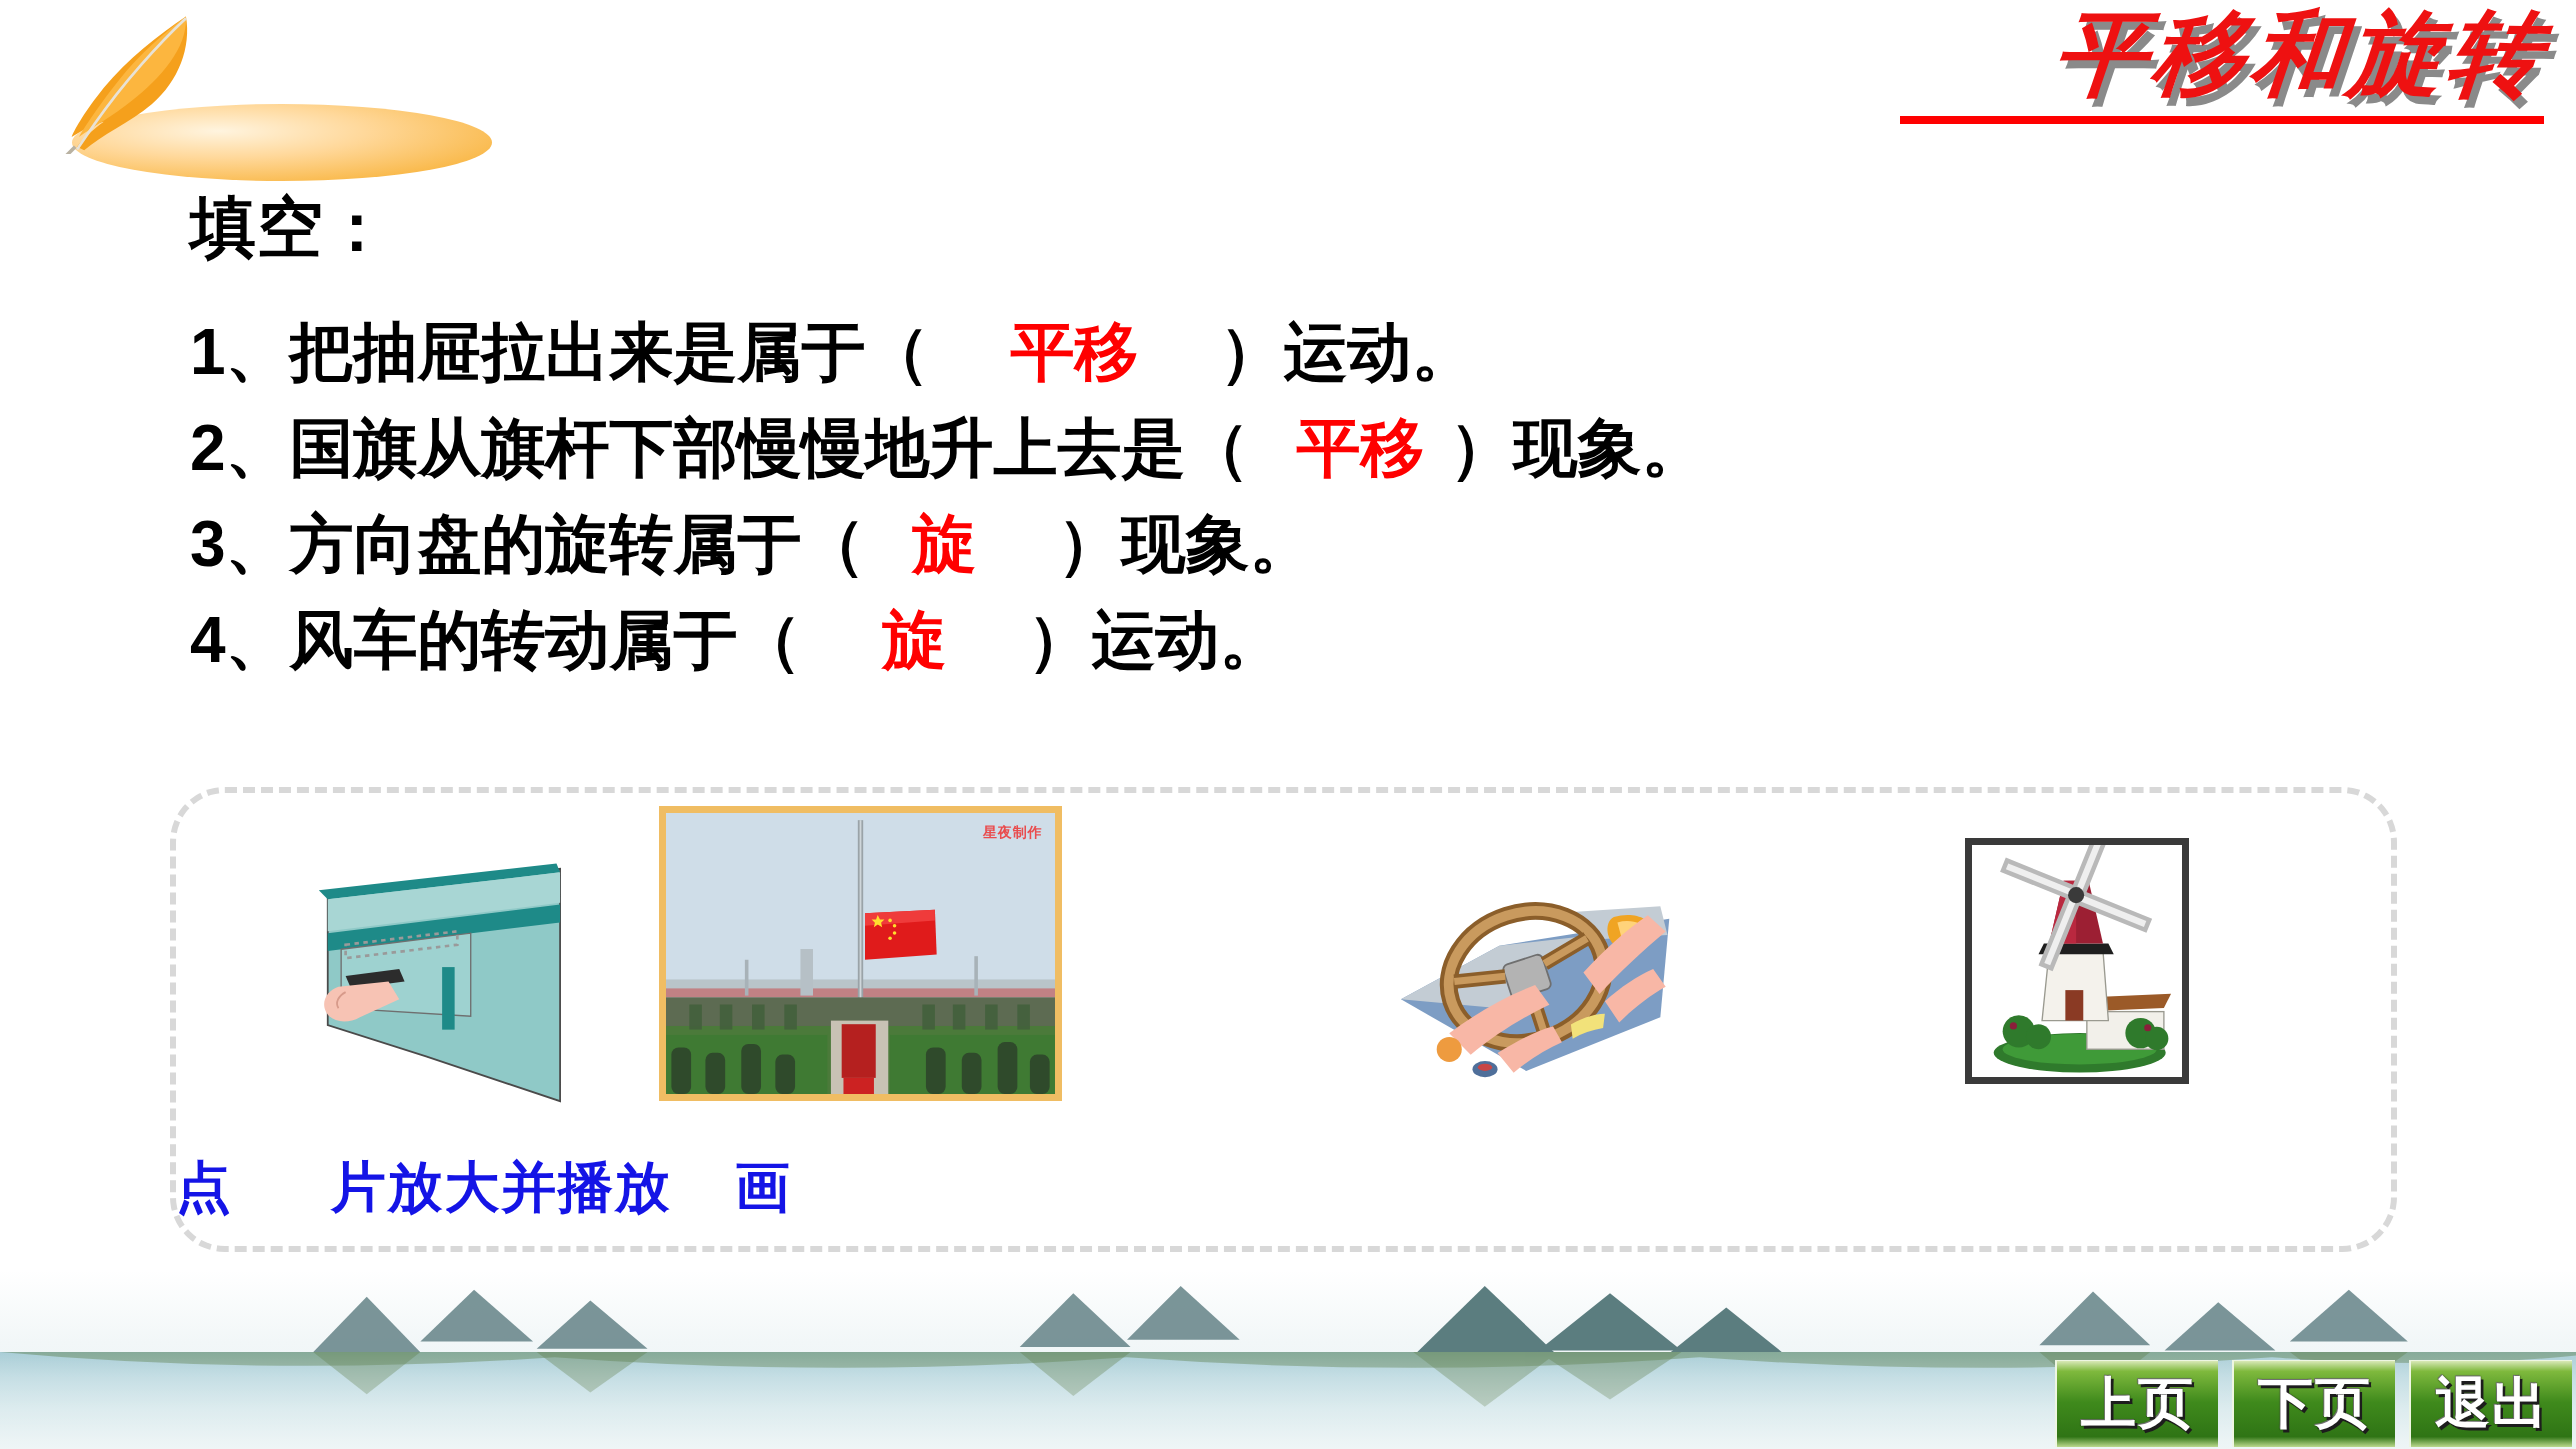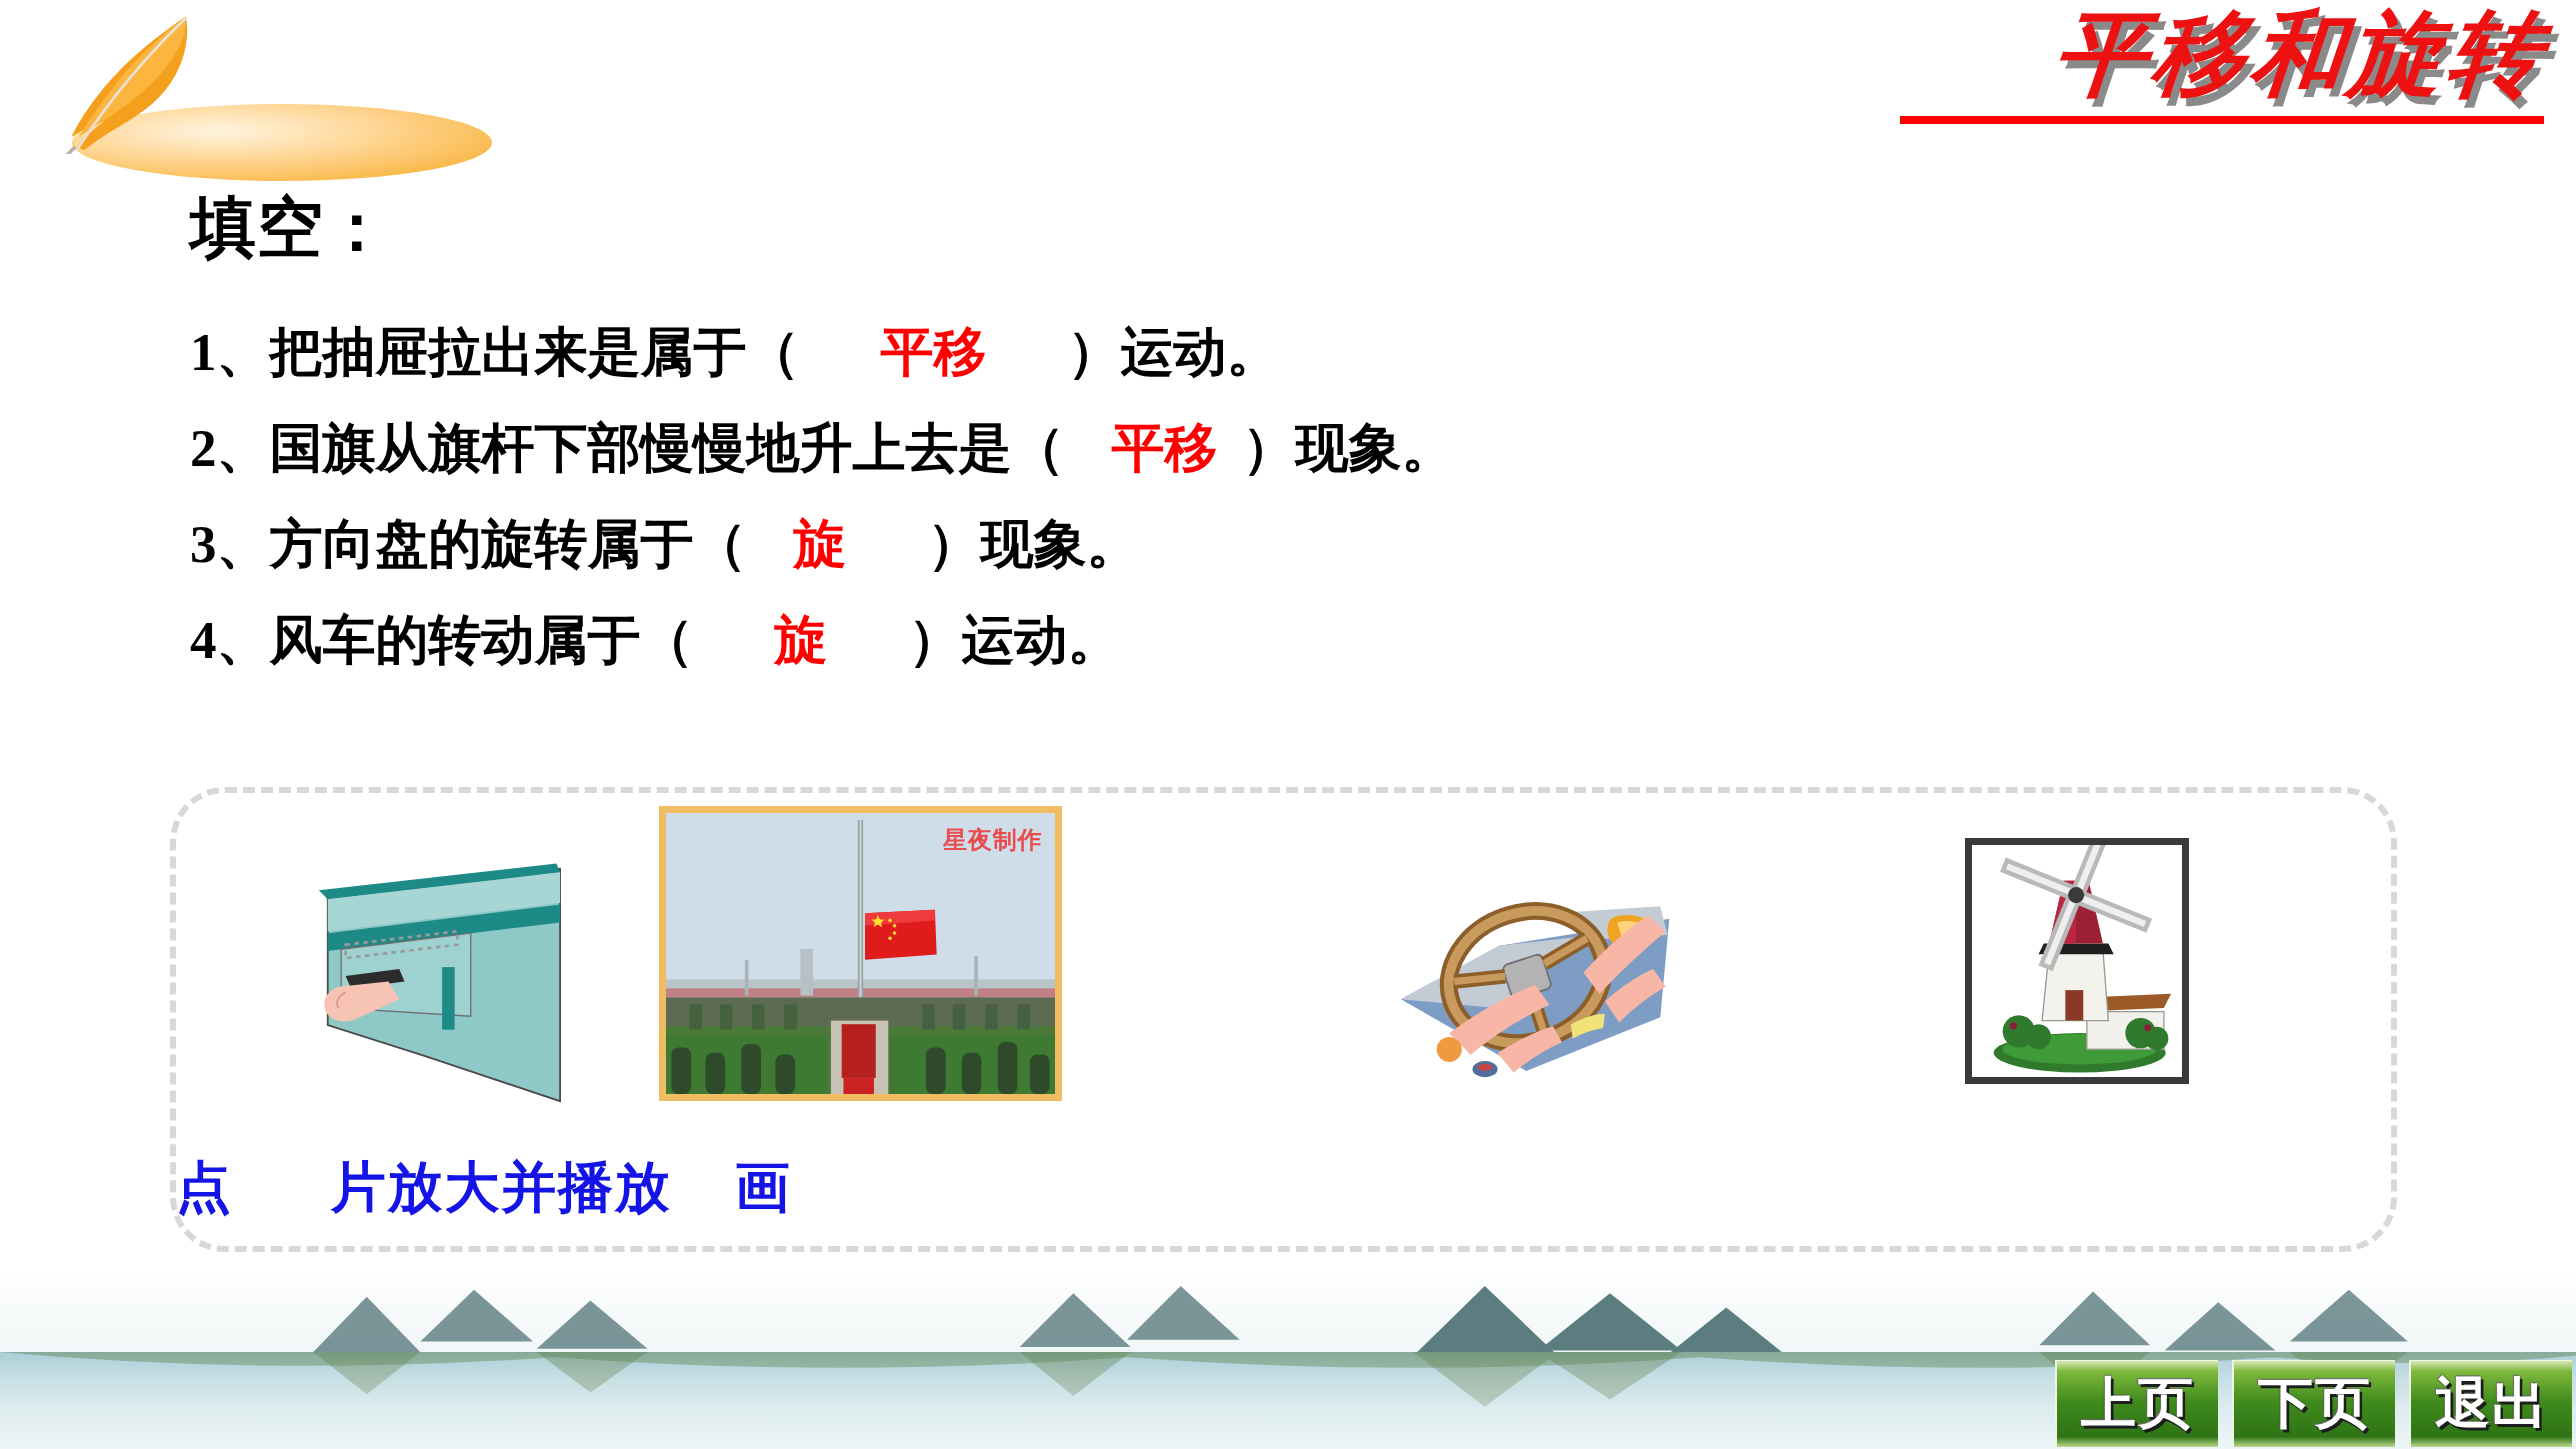--- a/index.html
+++ b/index.html
@@ -43,22 +43,22 @@
     position:absolute;right:9px;top:114px;width:644px;height:8px;background:#ff0000;
   }
 
   
   .fillhead{
     position:absolute;left:190px;top:183px;
     font-size:66px;font-weight:bold;color:#000;letter-spacing:0.9px;white-space:nowrap;
   }
   .qlist{position:absolute;left:190px;top:304px;width:2147px;}
   .q{
-    font-size:53px;font-weight:bold;color:#000;white-space:nowrap;
-    line-height:96px;letter-spacing:0px;font-family:Liberation Serif, serif;
+    font-size:64px;font-weight:bold;color:#000;white-space:nowrap;
+    line-height:96px;letter-spacing:0px;
   }
   .q .ans{color:#ff0000;font-weight:bold;}
   .q .sp{display:inline-block;}
   .sp-w1{width:47px;}
   .sp-w2{width:81px;}
   .sp-w3{width:25px;}
 
   
   .panel{
     position:absolute;left:170px;top:787px;width:2227px;height:465px;
@@ -215,21 +215,21 @@
               <rect x="132" y="214" width="14" height="28"></rect>
             <rect x="286" y="214" width="14" height="28"></rect>
               <rect x="320" y="214" width="14" height="28"></rect>
             <rect x="356" y="214" width="14" height="28"></rect>
               <rect x="392" y="214" width="14" height="28"></rect>
           </g>
           <rect x="88" y="164" width="4" height="40" fill="#a8b2b8"></rect>
           <rect x="344" y="160" width="4" height="44" fill="#a8b2b8"></rect>
           <rect x="150" y="152" width="14" height="52" fill="#b6c0c6"></rect>
         </svg>
-        <div style="position:absolute;right:12.5px;top:10.7px;font-size:24px;font-weight:bold;color:#e33;letter-spacing:0.9px;opacity:.85;white-space:nowrap;">星夜制作</div>
+        <div style="position:absolute;right:12.5px;top:10.7px;font-size:14px;font-weight:bold;color:#e33;letter-spacing:0.9px;opacity:.85;white-space:nowrap;">星夜制作</div>
       </div>
 
       <svg class="pic pic-wheel" viewBox="0 0 360 250">
         <polygon points="10,150 120,90 310,60 300,170 150,230" fill="#7d9dc4"></polygon>
         <polygon points="10,150 120,90 210,80 120,160" fill="#c3ccd4"></polygon>
         <polygon points="206,52 300,46 308,78 214,84" fill="#c3ccd4"></polygon>
         <g transform="translate(150,125) rotate(-18)">
           <ellipse cx="0" cy="0" rx="88" ry="72" fill="none" stroke="#8b5e2a" stroke-width="20"></ellipse>
           <ellipse cx="0" cy="0" rx="88" ry="72" fill="none" stroke="#c99a5e" stroke-width="11"></ellipse>
           <rect x="-22" y="-20" width="46" height="40" rx="6" fill="#b3b3b3" stroke="#6f6f6f" stroke-width="2"></rect>

